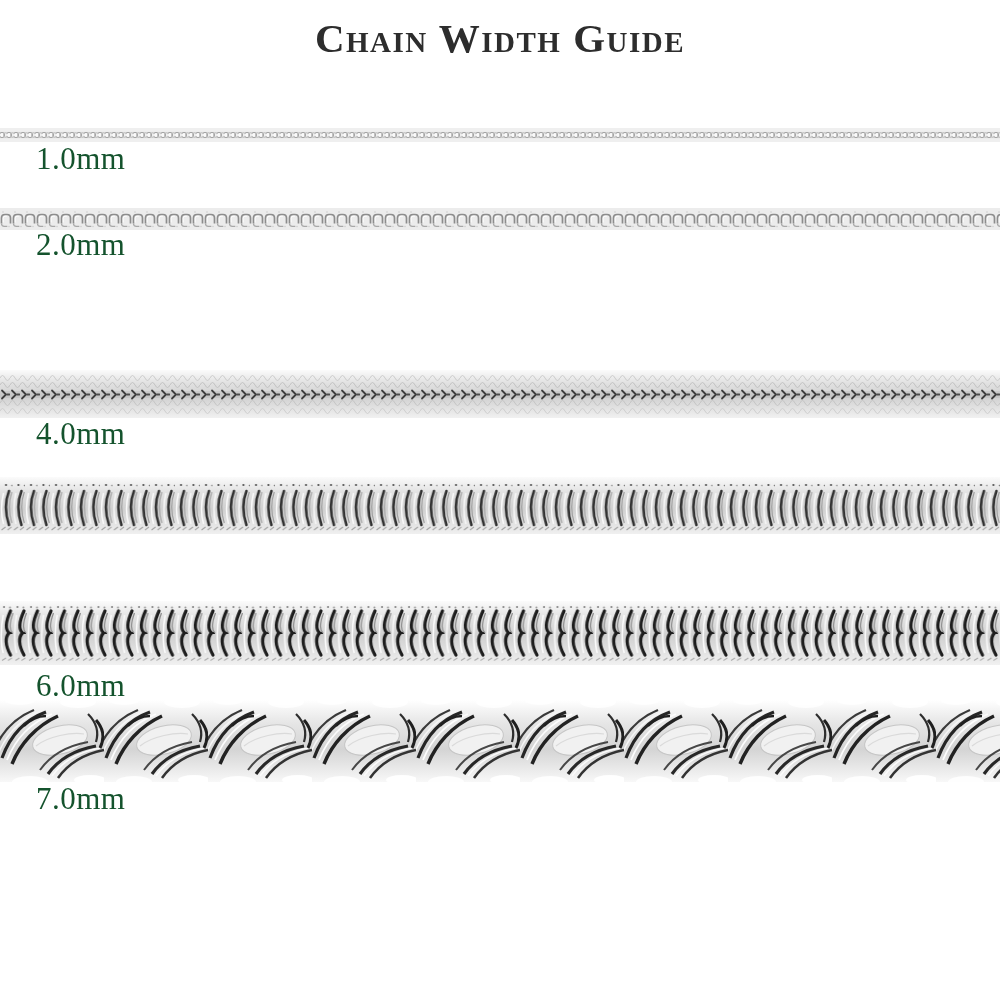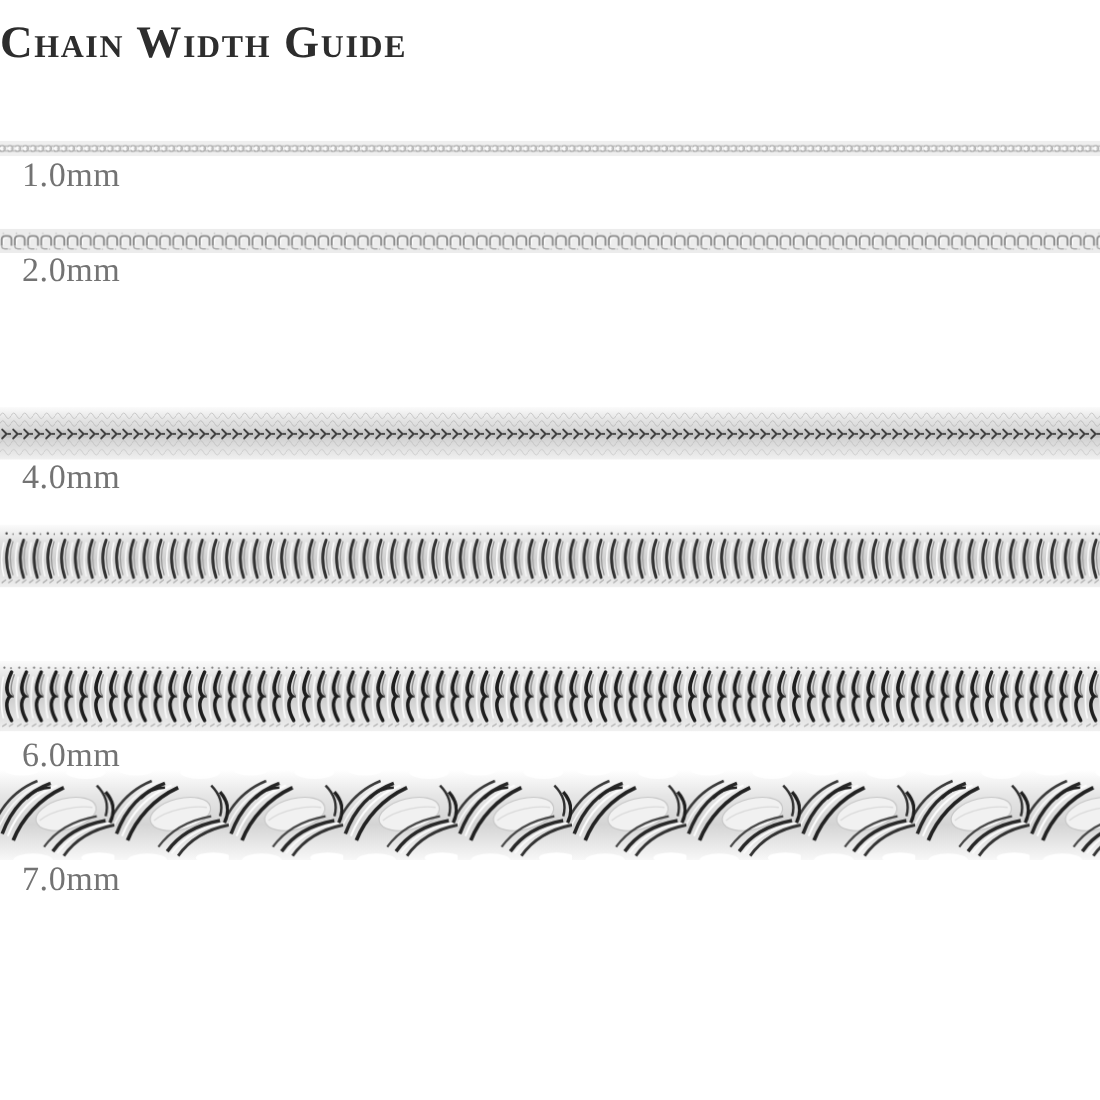--- a/index.html
+++ b/index.html
@@ -7,37 +7,37 @@
     position:relative;
     width:1000px;height:1000px;
     background:#ffffff;
     overflow:hidden;
     font-family:"Liberation Serif", serif;
   }
   .title{
     position:absolute;
     top:18px;left:0;right:0;
     margin:0;
-    text-align:left;
+    text-align:center;
     font-size:41px;
     line-height:1.0;
     font-weight:600;
     font-variant:small-caps;
     letter-spacing:1.5px;
     color:#2d2d2d;
   }
   .defs-svg{position:absolute;width:0;height:0;overflow:hidden;}
   .row{position:absolute;left:0;width:100%;}
   .chain{display:block;width:100%;}
   .size-label{
-    margin-left:20px;
+    margin-left:36px;
     font-size:31px;
     line-height:34px;
     letter-spacing:0.5px;
-    color:#737373;
+    color:#14532d;
   }
 </style>
 </head>
 <body>
 
 <div class="page">
 
   <h1 class="title">Chain Width Guide</h1>
 
   <svg class="defs-svg" aria-hidden="true">

